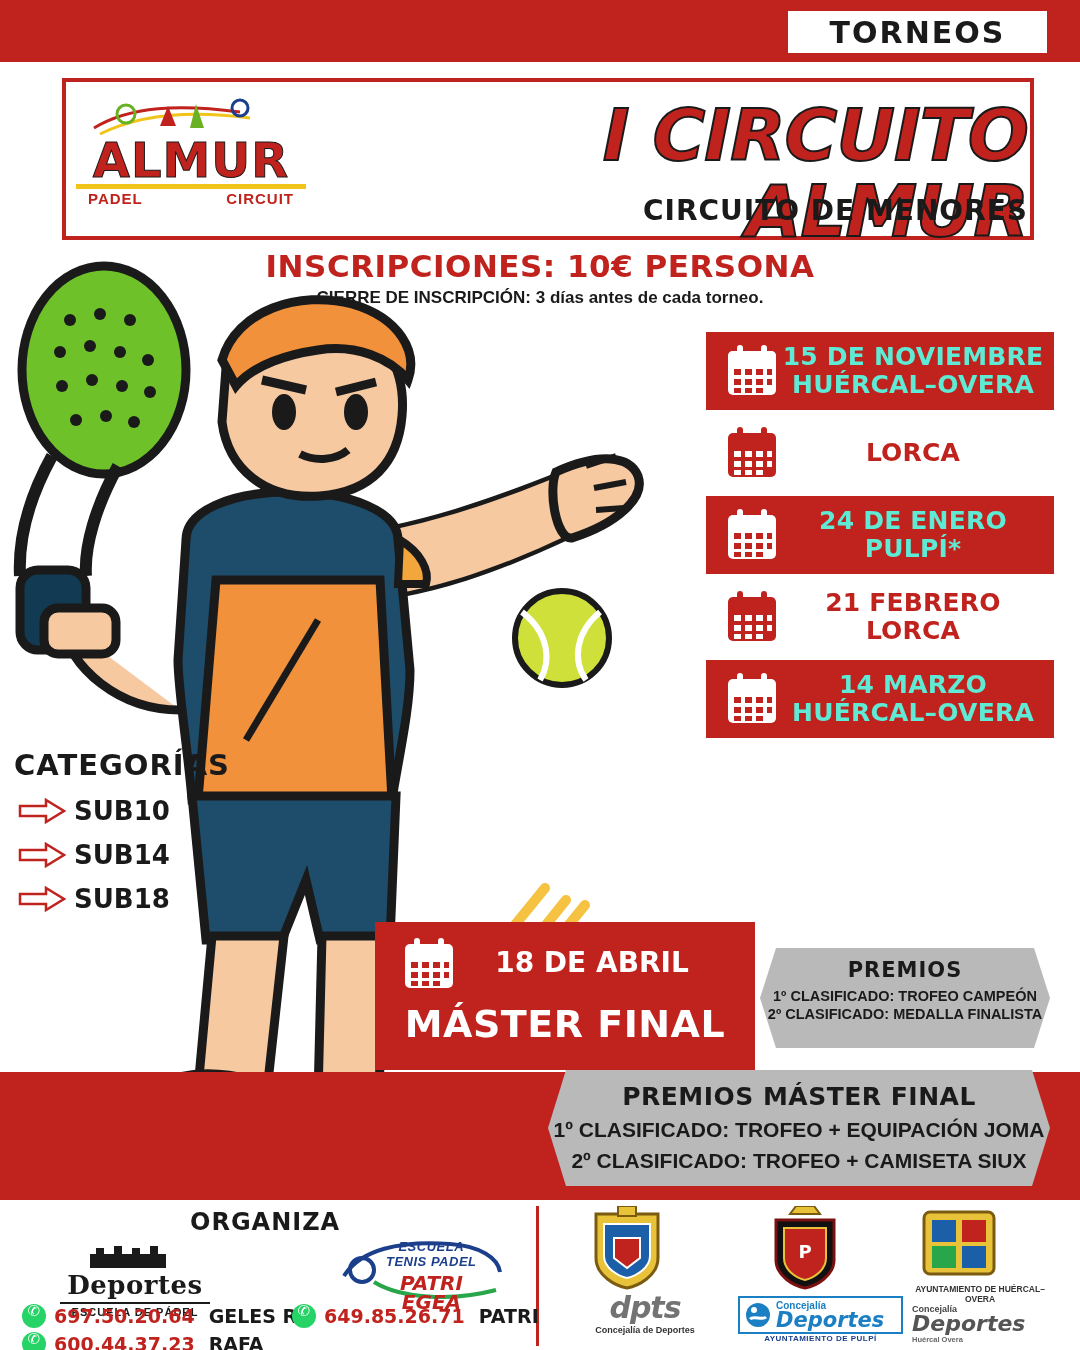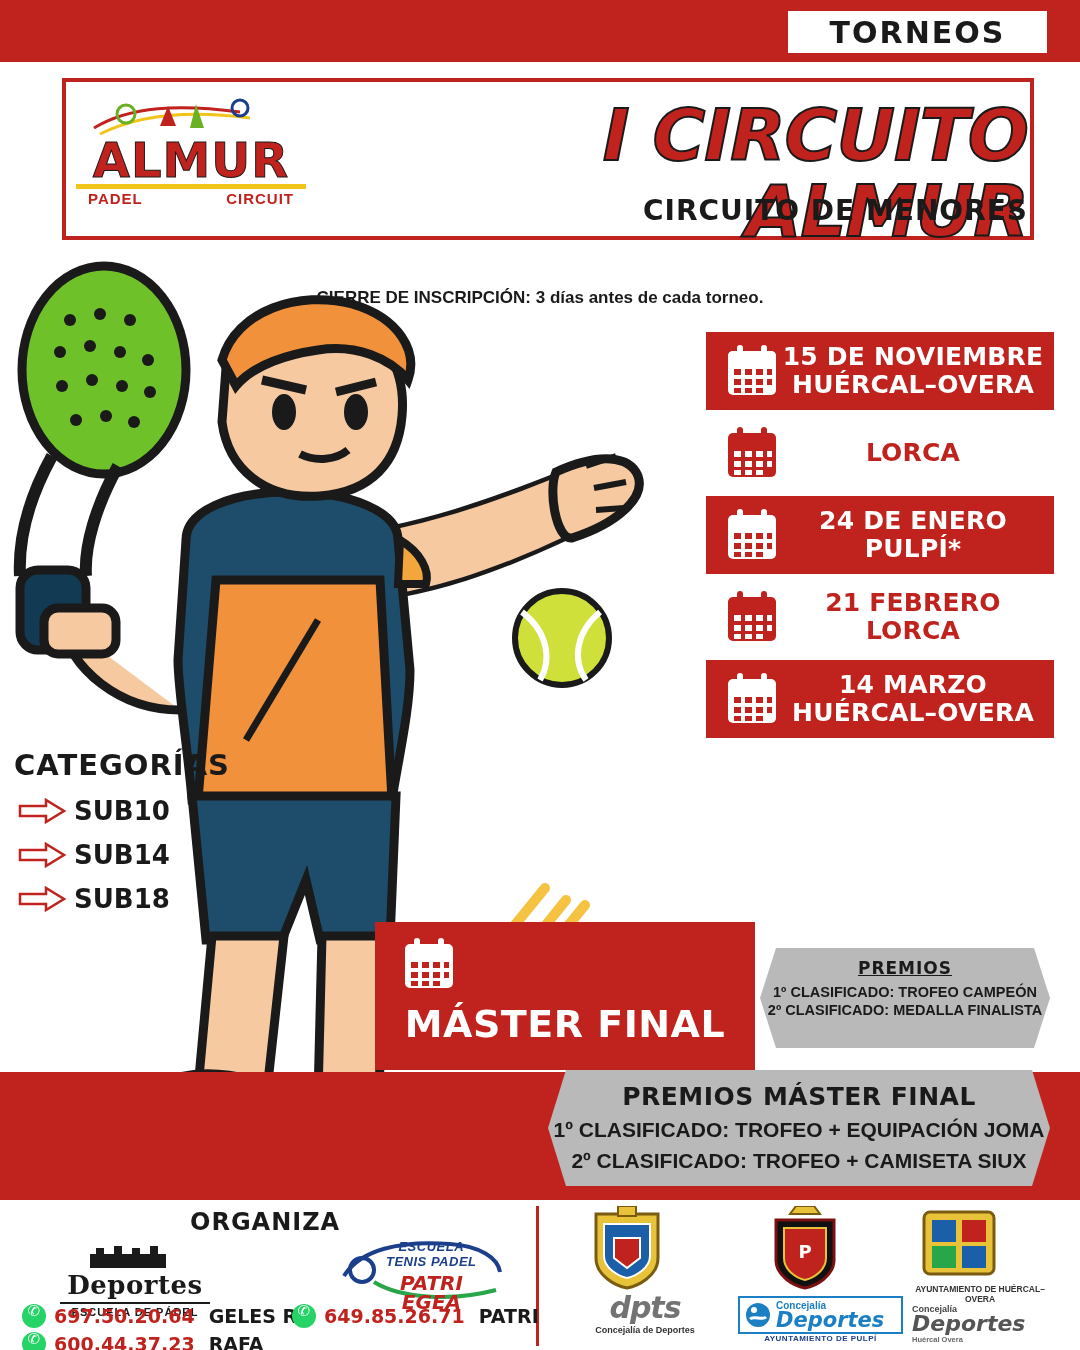--- a/index.html
+++ b/index.html
@@ -91,21 +91,21 @@
   }
   .date-row.filled { background: #c0221d; }
   .date-row.plain { background: #ffffff; }
   .cal-icon { width: 56px; height: 56px; flex: 0 0 56px; position: relative; }
   .cal-icon svg { width: 56px; height: 56px; display: block; }
   .date-text {
     flex: 1; text-align: center; padding-right: 8px;
     font-family: "DejaVu Sans", sans-serif;
     font-weight: bold; line-height: 1.12;
   }
-  .date-row.filled .date-text { color: #ffffff; }
+  .date-row.filled .date-text { color: #5eead4; }
   .date-row.plain .date-text { color: #c0221d; }
   .date-text .d1 { display: block; font-size: 25px; letter-spacing: 0.2px; }
   .date-text .d2 { display: block; font-size: 25px; letter-spacing: 0.2px; }
 
   
   .categorias-title {
     position: absolute; top: 748px; left: 14px;
     font-family: "DejaVu Sans", sans-serif;
     font-size: 29px; font-weight: bold; color: #1a1a1a; letter-spacing: 1px;
   }
@@ -142,21 +142,21 @@
   .ribbon::before, .ribbon::after {
     content: ""; position: absolute; top: 0; width: 0; height: 0;
   }
   .premios-box {
     top: 948px; left: 760px; width: 290px; height: 100px;
     clip-path: polygon(16px 0, 274px 0, 290px 50%, 274px 100%, 16px 100%, 0 50%);
     padding-top: 10px;
   }
   .premios-title {
     font-family: "DejaVu Sans", sans-serif;
-    font-size: 17px; font-weight: bold; letter-spacing: 1px; text-decoration: underline;
+    font-size: 21px; font-weight: bold; letter-spacing: 1px;
   }
   .premios-line { font-size: 14.5px; font-weight: bold; margin-top: 6px; }
   .premios-line.second { margin-top: 2px; }
 
   .premios-master {
     top: 1070px; left: 548px; width: 502px; height: 116px;
     clip-path: polygon(18px 0, 484px 0, 502px 50%, 484px 100%, 18px 100%, 0 50%);
     padding-top: 12px;
   }
   .pm-title {
@@ -299,20 +299,21 @@
       <div class="logo-under"></div>
       <div class="logo-sub">
         <span>PADEL</span>
         <span>CIRCUIT</span>
       </div>
     </div>
     <div class="main-title">I CIRCUITO ALMUR</div>
     <div class="sub-title">CIRCUITO DE MENORES</div>
   </div>
 
+  <div class="inscripciones">INSCRIPCIONES:  10€ PERSONA</div>
   <div class="cierre">CIERRE DE INSCRIPCIÓN: 3 días antes de cada torneo.</div>
 
   <div class="illustration">
     <svg viewBox="0 0 700 960" width="700" height="960">
 
       <path d="M470 740 L545 648" stroke="#f5c242" stroke-width="10" stroke-linecap="round" fill="none"></path>
       <path d="M492 752 L566 660" stroke="#f5c242" stroke-width="10" stroke-linecap="round" fill="none"></path>
       <path d="M514 752 L585 665" stroke="#f5c242" stroke-width="10" stroke-linecap="round" fill="none"></path>
 
       <circle cx="562" cy="398" r="47" fill="#cfe03a" stroke="#1a1a1a" stroke-width="6"></circle>
@@ -560,20 +561,21 @@
               <rect x="10" y="36" width="7" height="6"></rect>
               <rect x="21" y="36" width="7" height="6"></rect>
               <rect x="32" y="36" width="7" height="6"></rect>
               <rect x="43" y="36" width="5" height="6"></rect>
               <rect x="10" y="45" width="7" height="5"></rect>
               <rect x="21" y="45" width="7" height="5"></rect>
               <rect x="32" y="45" width="7" height="5"></rect>
             </g>
           </svg>
       </div>
+      <div class="master-date">18 DE ABRIL</div>
     </div>
     <div class="master-label">MÁSTER FINAL</div>
   </div>
 
   <div class="ribbon premios-box">
     <div class="premios-title">PREMIOS</div>
     <div class="premios-line">1º CLASIFICADO: TROFEO CAMPEÓN</div>
     <div class="premios-line second">2º CLASIFICADO: MEDALLA FINALISTA</div>
   </div>
 

